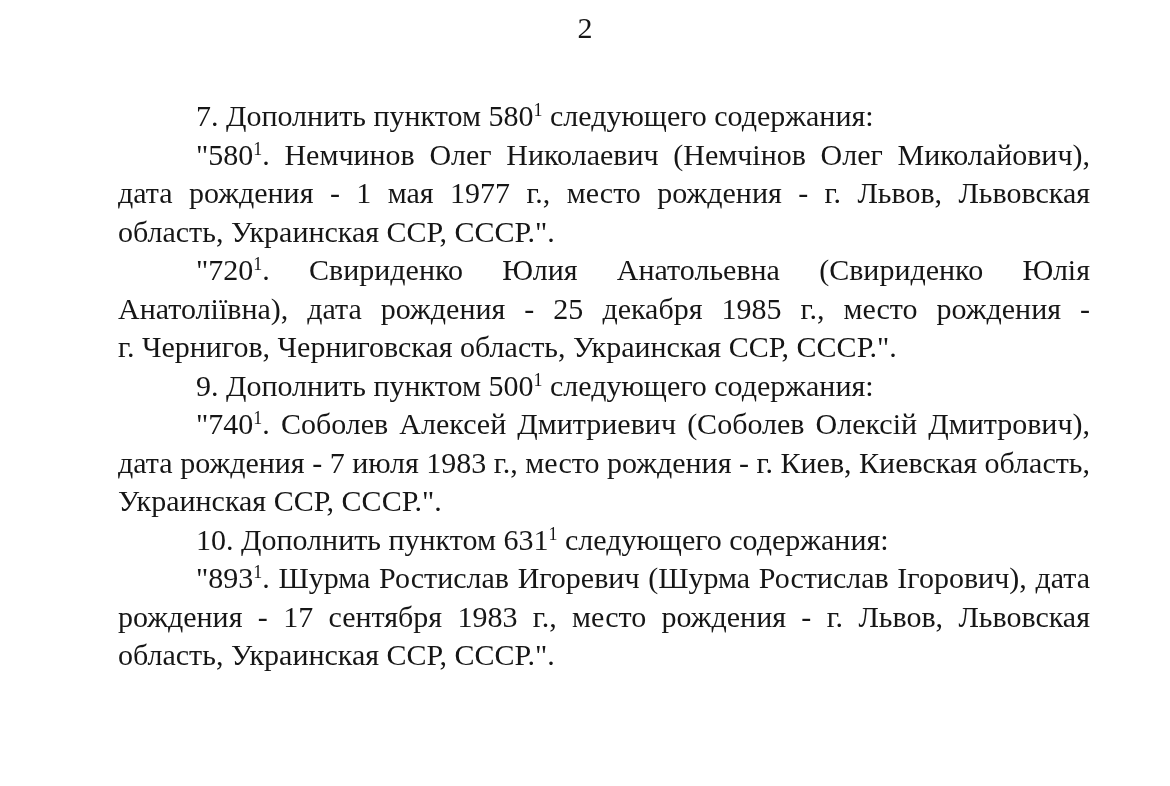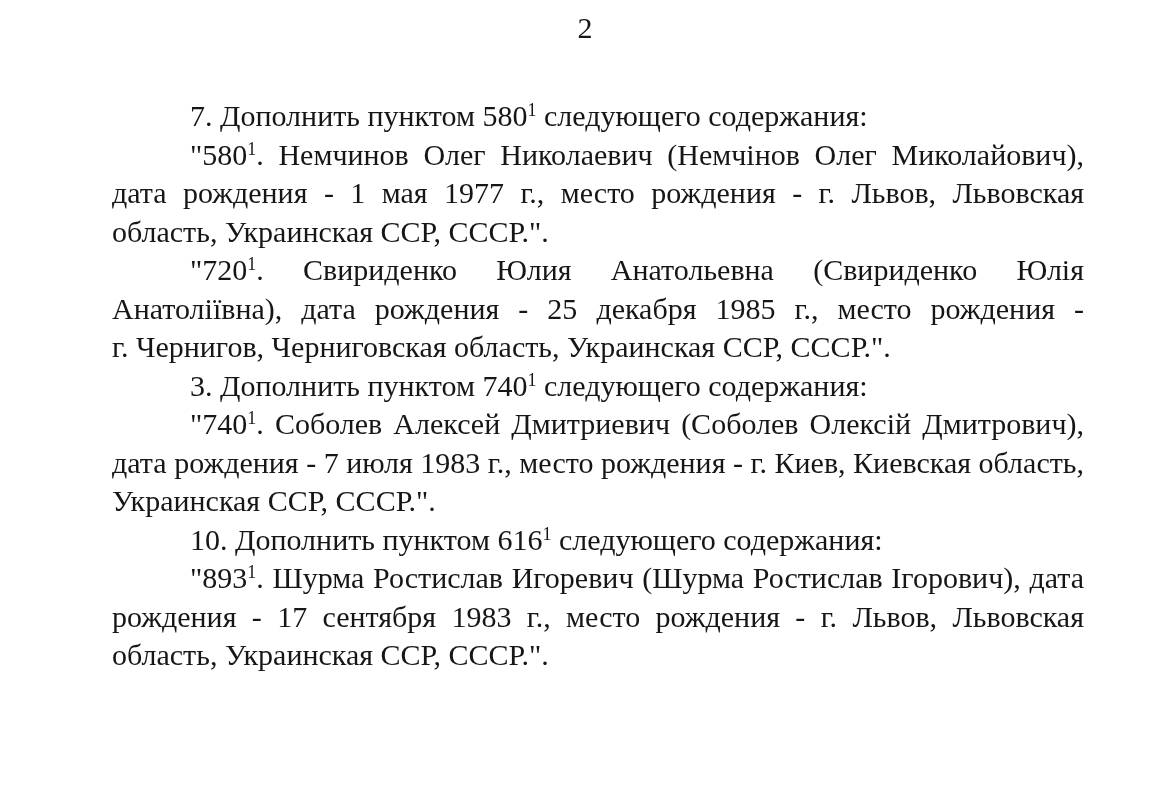--- a/index.html
+++ b/index.html
@@ -22,21 +22,21 @@
     position: absolute;
     top: 9px;
     left: 0;
     width: 100%;
     text-align: center;
     font-size: 30px;
     line-height: 38px;
   }
   .doc-body {
     position: absolute;
-    left: 112px;
+    left: 118px;
     top: 97px;
     width: 972px;
     font-size: 30px;
     line-height: 38.5px;
   }
   p.para {
     margin: 0;
     padding: 0;
     text-indent: 78px;
     text-align: justify;
@@ -52,18 +52,18 @@
 </style>
 </head>
 <body>
 
 <div class="page">
   <div class="page-number">2</div>
   <div class="doc-body">
       <p class="para"><span>7. Дополнить пунктом 580</span><sup class="sup">1</sup><span> следующего содержания:</span></p>
       <p class="para"><span>"580</span><sup class="sup">1</sup><span>.&nbsp;Немчинов Олег Николаевич (Немчінов Олег Миколайович), дата рождения - 1 мая 1977 г., место рождения - г.&nbsp;Львов, Львовская область, Украинская ССР, СССР.".</span></p>
       <p class="para"><span>"720</span><sup class="sup">1</sup><span>.&nbsp;Свириденко Юлия Анатольевна (Свириденко Юлія Анатоліївна), дата рождения - 25 декабря 1985 г., место рождения - г.&nbsp;Чернигов, Черниговская область, Украинская ССР, СССР.".</span></p>
-      <p class="para"><span>3. Дополнить пунктом 740</span><sup class="sup">1</sup><span> следующего содержания:</span></p>
+      <p class="para"><span>9. Дополнить пунктом 500</span><sup class="sup">1</sup><span> следующего содержания:</span></p>
       <p class="para"><span>"740</span><sup class="sup">1</sup><span>.&nbsp;Соболев Алексей Дмитриевич (Соболев Олексій Дмитрович), дата рождения - 7 июля 1983&nbsp;г., место рождения - г.&nbsp;Киев, Киевская область, Украинская ССР, СССР.".</span></p>
-      <p class="para"><span>10. Дополнить пунктом 616</span><sup class="sup">1</sup><span> следующего содержания:</span></p>
+      <p class="para"><span>10. Дополнить пунктом 631</span><sup class="sup">1</sup><span> следующего содержания:</span></p>
       <p class="para"><span>"893</span><sup class="sup">1</sup><span>.&nbsp;Шурма Ростислав Игоревич (Шурма Ростислав Ігорович), дата рождения - 17 сентября 1983 г., место рождения - г.&nbsp;Львов, Львовская область, Украинская ССР, СССР.".</span></p>
     </div>
 </div>
 
 </body></html>

